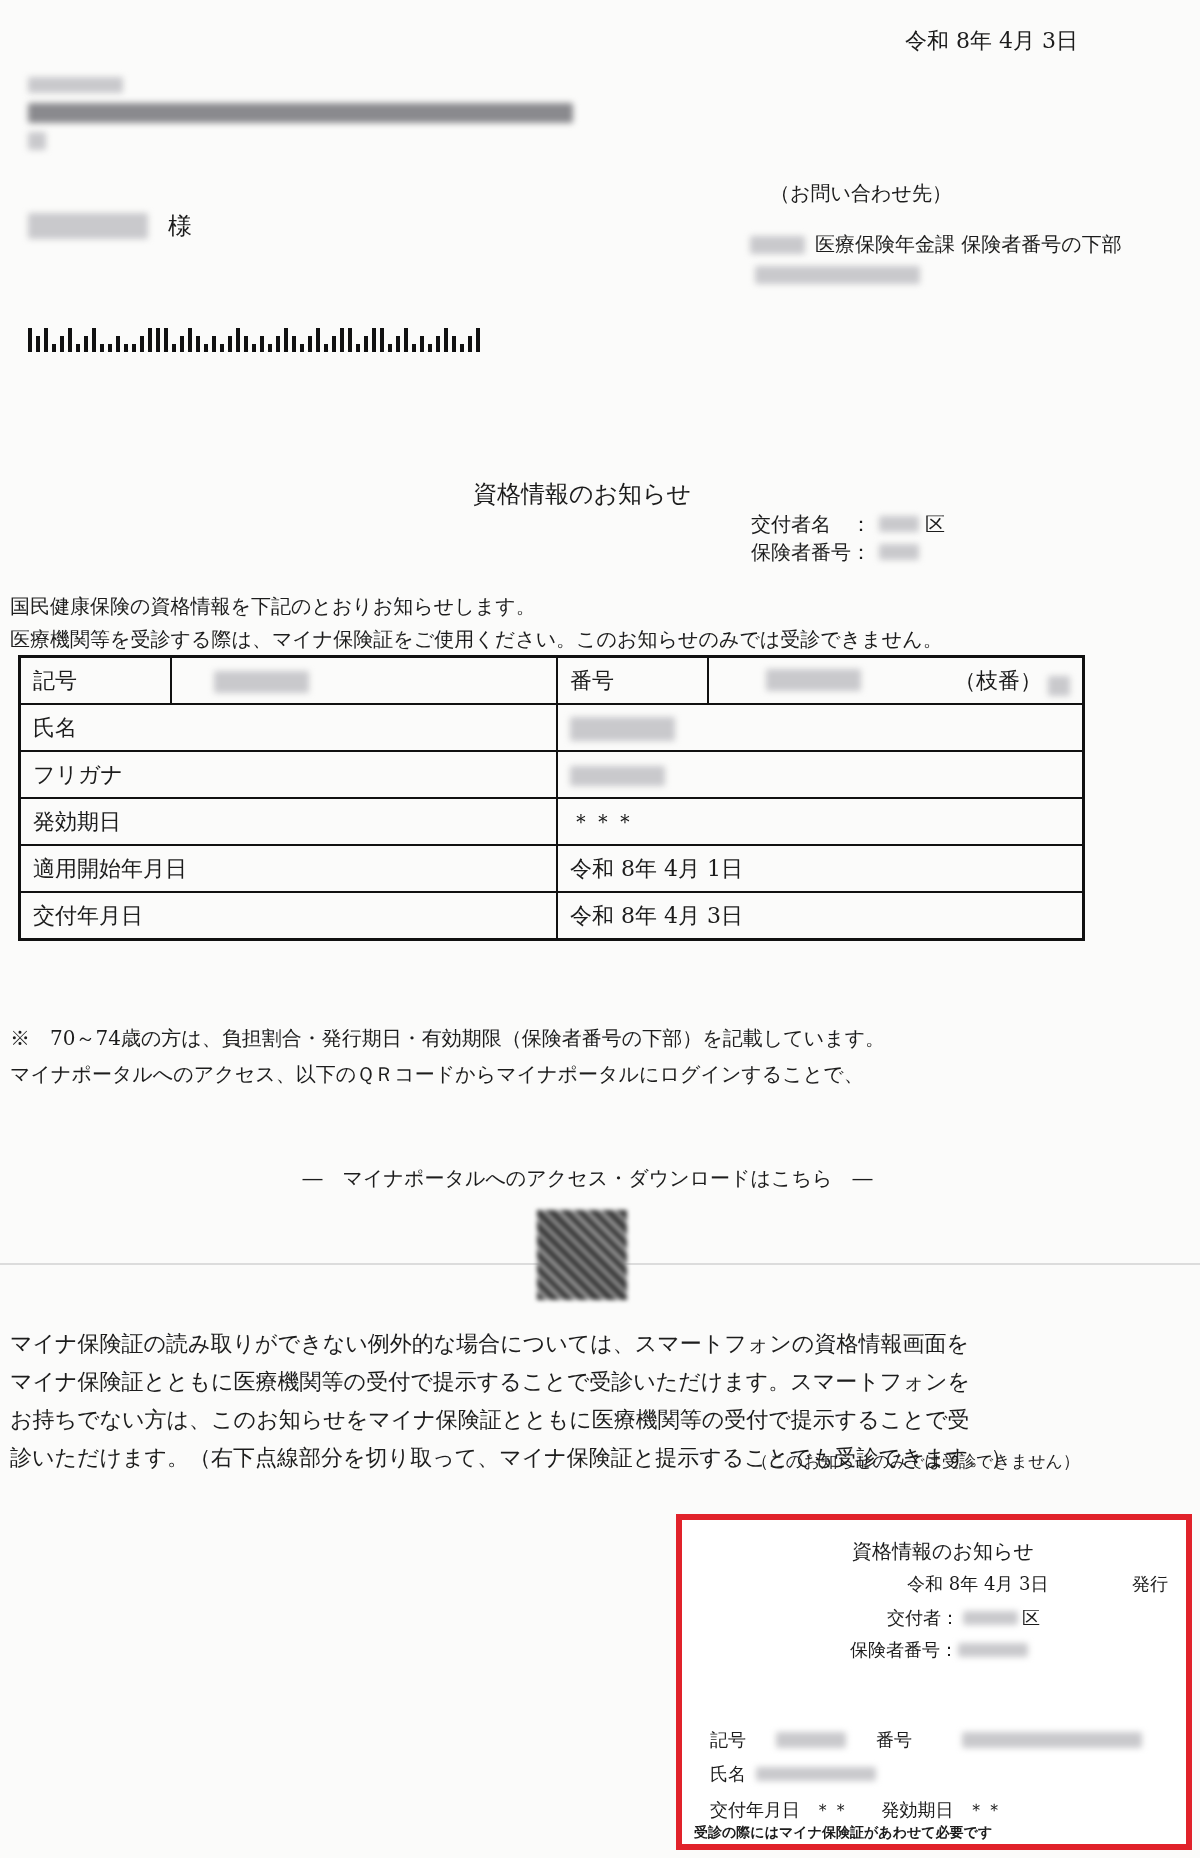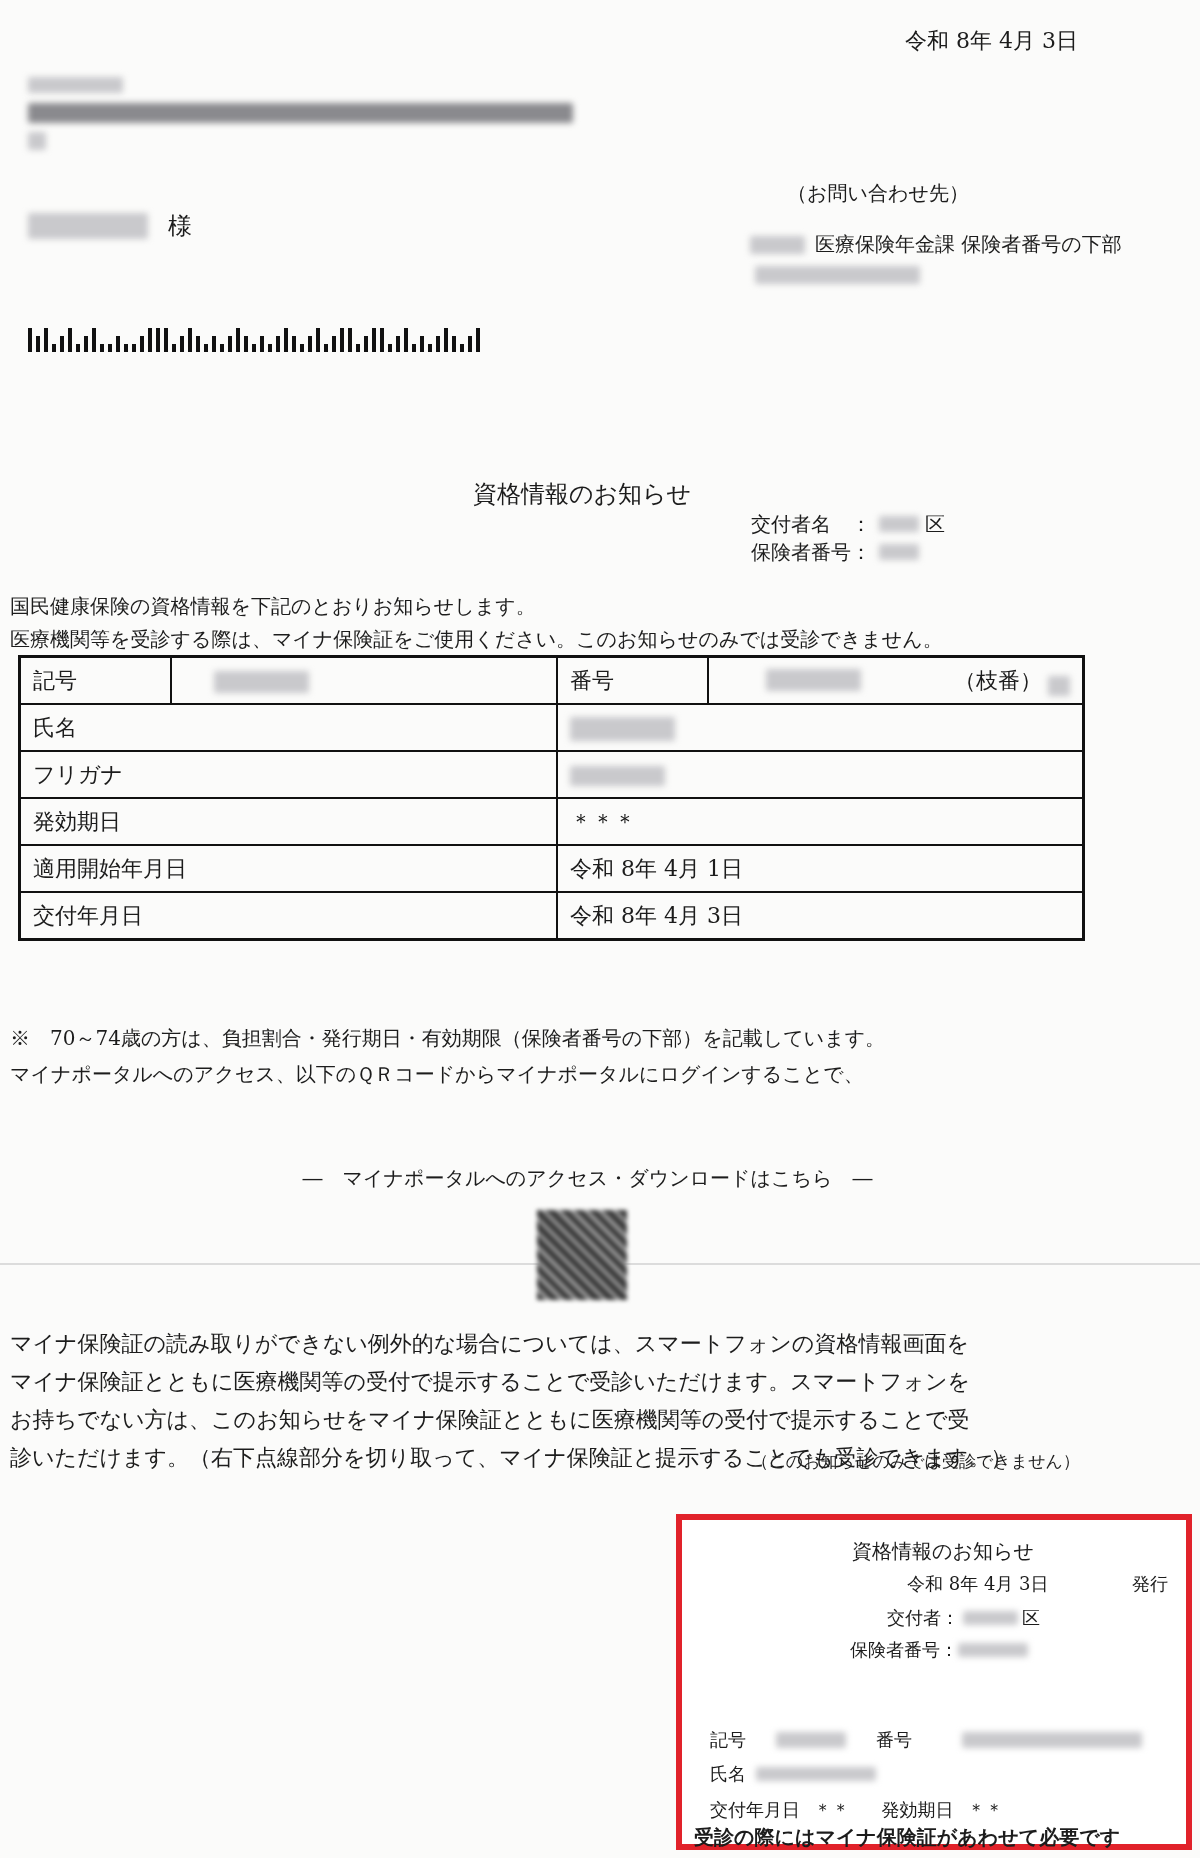--- a/index.html
+++ b/index.html
@@ -127,21 +127,21 @@
     <span style="height: 8px;"></span>
     <span style="height: 16px;"></span>
     <span style="height: 24px;"></span>
     <span style="height: 16px;"></span>
     <span style="height: 8px;"></span>
     <span style="height: 16px;"></span>
     <span style="height: 24px;"></span>
   </div>
 
 <div id="inquiry" class="abs t20">
-  <div class="row" style="margin-left:17px;margin-bottom:24px">（お問い合わせ先）</div>
+  <div class="row" style="margin-left:0;margin-bottom:24px">（お問い合わせ先）</div>
   <div class="row" style="margin-left:-20px">
     <span class="blur" style="width:55px;height:18px;margin-right:10px"></span>
     <span>医療保険年金課 保険者番号の下部</span>
   </div>
   <div class="row" style="margin-left:-15px">
     <span class="blur" style="width:165px;height:18px"></span>
   </div>
 </div>
 
 <div id="doc-title" class="abs t24">資格情報のお知らせ</div>
@@ -242,14 +242,14 @@
   <div class="c" style="left:28px;top:242px;font-size:18px;display:flex;align-items:center">
     <span>氏名</span>
     <span class="blur" style="width:120px;height:14px;margin-left:10px"></span>
   </div>
   <div class="c" style="left:28px;top:278px;font-size:18px">
     <span>交付年月日</span>
     <span style="margin-left:8px">＊＊</span>
     <span style="margin-left:26px">発効期日</span>
     <span style="margin-left:8px">＊＊</span>
   </div>
-  <div class="c" style="left:12px;top:304px;font-size:20px;font-weight:bold">受診の際にはマイナ保険証があわせて必要です</div>
+  <div class="c" style="left:12px;top:304px;font-size:14px;font-weight:bold">受診の際にはマイナ保険証があわせて必要です</div>
 </div>
 
 </body></html>

